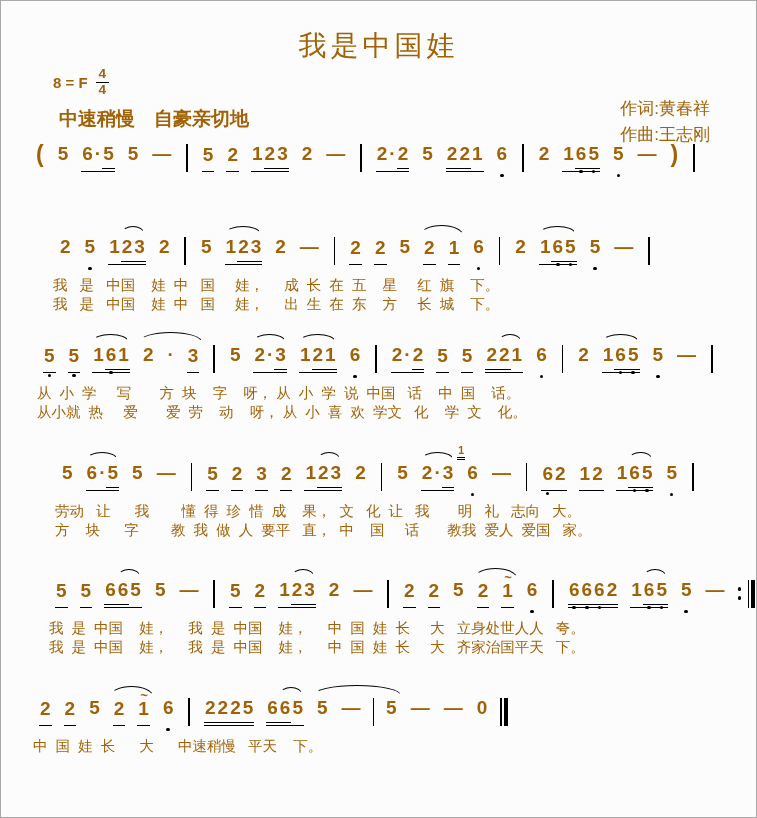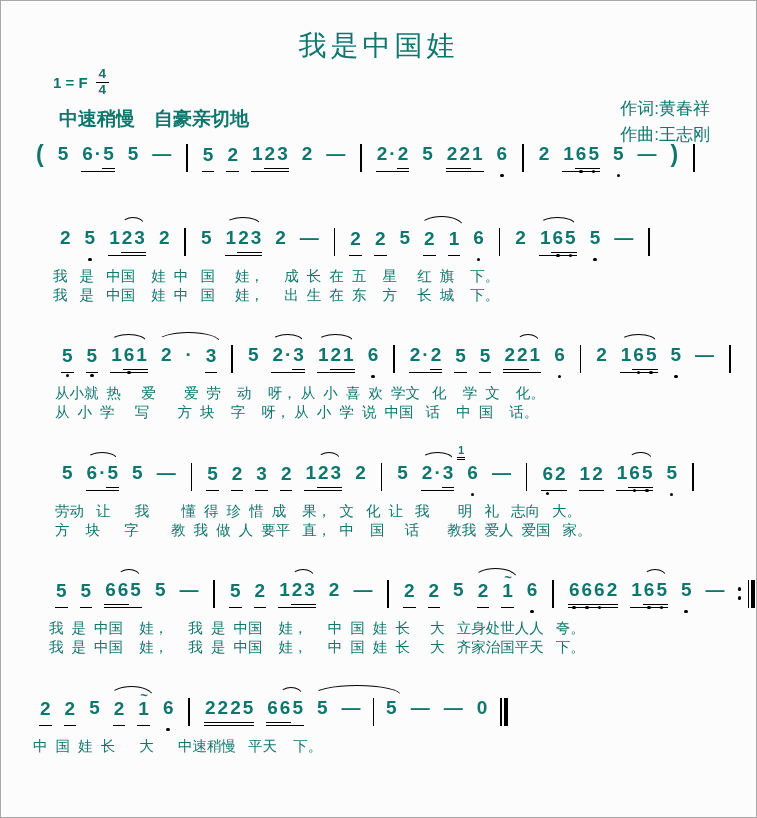--- a/index.html
+++ b/index.html
@@ -1,19 +1,19 @@
 <!DOCTYPE html>
 <html><head>
 <meta charset="utf-8">
 <style>
   html,body{margin:0;padding:0;background:#fff;}
   .page{
     position:relative;width:757px;height:818px;box-sizing:border-box;
     background:#fcfcfc;border:1px solid #a8a8a8;
-    font-family:"Liberation Sans",sans-serif;color:#0f766e;overflow:hidden;
+    font-family:"Liberation Sans",sans-serif;color:#a16207;overflow:hidden;
   }
   .title{
     position:absolute;top:26px;left:0;right:0;text-align:center;
     font-family:"Liberation Serif",serif;font-size:28px;letter-spacing:4px;font-weight:500;
   }
   .credits{position:absolute;top:63px;right:46px;font-size:17px;line-height:1.55;margin-top:32px;}
   .keysig{position:absolute;top:66px;left:52px;font-size:15px;font-weight:bold;display:flex;align-items:center;gap:8px;}
   .frac{display:inline-block;text-align:center;font-size:13.5px;line-height:1.1;font-weight:bold;}
   .frac .num{display:block;padding:0 3px;}
   .frac .den{display:block;border-top:1.5px solid #000;padding:0 3px;}
@@ -49,39 +49,39 @@
   .rdots::before,.rdots::after{
     content:'';position:absolute;left:0;width:3.5px;height:3.5px;border-radius:50%;background:#000;
   }
   .rdots::before{top:7px;}
   .rdots::after{top:16px;}
   .paren{font-size:23px;font-weight:bold;}
   .lyr{white-space:pre;font-size:14.5px;line-height:19px;font-family:"Liberation Sans",sans-serif;}
   .lyrblock{margin-top:11px;}
   
   .line1{top:140px;padding-left:28px;}
-  .line2{top:224px;padding-left:52px;}
-  .line3{top:341px;padding-left:54px;}
+  .line2{top:233px;padding-left:52px;}
+  .line3{top:341px;padding-left:36px;}
   .line4{top:459px;padding-left:54px;}
   .line5{top:576px;padding-left:48px;}
   .line6{top:694px;padding-left:32px;}
 </style>
 </head>
 <body>
 
 <div class="page">
   <div class="title">我是中国娃</div>
 
   <div class="credits">
     <div>作词:黄春祥</div>
     <div>作曲:王志刚</div>
   </div>
 
   <div class="keysig">
-    <span>1 = F</span>
+    <span>8 = F</span>
     <span class="frac">
       <span class="num">4</span>
       <span class="den">4</span>
     </span>
   </div>
 
   <div class="tempo">中速稍慢　自豪亲切地</div>
 
   <div id="score">
       <div class="line line1">
@@ -90,22 +90,22 @@
       <div class="line line2">
         <div class="music"><span class="tok"><span class="ch">2</span></span><span class="tok"><span class="ch dt">5</span></span><span class="tok"><span class="ch b1">1</span><span class="ch b2">2</span><span class="ch b2">3</span><span class="tarc" style="left: 36.3333%; width: 58.6667%;"></span></span><span class="tok"><span class="ch">2</span></span><span class="bar"></span><span class="tok"><span class="ch">5</span></span><span class="tok"><span class="ch b1">1</span><span class="ch b2">2</span><span class="ch b2">3</span><span class="tarc" style="left: 3%; width: 92%;"></span></span><span class="tok"><span class="ch">2</span></span><span class="tok"><span class="ch">—</span></span><span class="bar"></span><span class="tok"><span class="ch b1">2</span></span><span class="tok"><span class="ch b1">2</span></span><span class="tok"><span class="ch">5</span></span><span class="grp"><span class="tok"><span class="ch b1">2</span></span><span class="tok"><span class="ch b1">1</span></span><span class="garc"></span></span><span class="tok"><span class="ch dt">6</span></span><span class="bar"></span><span class="tok"><span class="ch">2</span></span><span class="tok"><span class="ch b1">1</span><span class="ch b2 dt">6</span><span class="ch b2 dt">5</span><span class="tarc" style="left: 3%; width: 92%;"></span></span><span class="tok"><span class="ch dt">5</span></span><span class="tok"><span class="ch">—</span></span><span class="bar"></span></div>
         <div class="lyrblock">
           <div class="lyr">我   是   中国    娃  中   国     娃，     成  长  在  五    星     红  旗    下。</div>
           <div class="lyr">我   是   中国    娃  中   国     娃，     出  生  在  东    方     长  城    下。</div>
         </div>
       </div>
       <div class="line line3">
         <div class="music"><span class="tok"><span class="ch b1 dt">5</span></span><span class="tok"><span class="ch b1 dt">5</span></span><span class="tok"><span class="ch b1">1</span><span class="ch b2 dt">6</span><span class="ch b2">1</span><span class="tarc" style="left: 3%; width: 92%;"></span></span><span class="grp"><span class="tok"><span class="ch">2</span></span><span class="tok"><span class="ch">·</span></span><span class="tok"><span class="ch b1">3</span></span><span class="garc"></span></span><span class="bar"></span><span class="tok"><span class="ch">5</span></span><span class="tok"><span class="ch b1">2</span><span class="ch b1">·</span><span class="ch b2">3</span><span class="tarc" style="left: 3%; width: 92%;"></span></span><span class="tok"><span class="ch b1">1</span><span class="ch b2">2</span><span class="ch b2">1</span><span class="tarc" style="left: 3%; width: 92%;"></span></span><span class="tok"><span class="ch dt">6</span></span><span class="bar"></span><span class="tok"><span class="ch b1">2</span><span class="ch b1">·</span><span class="ch b2">2</span></span><span class="tok"><span class="ch b1">5</span></span><span class="tok"><span class="ch b1">5</span></span><span class="tok"><span class="ch b2">2</span><span class="ch b2">2</span><span class="ch b1">1</span><span class="tarc" style="left: 36.3333%; width: 58.6667%;"></span></span><span class="tok"><span class="ch dt">6</span></span><span class="bar"></span><span class="tok"><span class="ch">2</span></span><span class="tok"><span class="ch b1">1</span><span class="ch b2 dt">6</span><span class="ch b2 dt">5</span><span class="tarc" style="left: 3%; width: 92%;"></span></span><span class="tok"><span class="ch dt">5</span></span><span class="tok"><span class="ch">—</span></span><span class="bar"></span></div>
         <div class="lyrblock">
+          <div class="lyr">从  小  学     写       方  块    字    呀， 从  小  学  说  中国   话    中  国    话。</div>
           <div class="lyr">从小就  热     爱       爱  劳    动    呀， 从  小  喜  欢  学文   化    学  文    化。</div>
-          <div class="lyr">从  小  学     写       方  块    字    呀， 从  小  学  说  中国   话    中  国    话。</div>
         </div>
       </div>
       <div class="line line4">
         <div class="music"><span class="tok"><span class="ch">5</span></span><span class="tok"><span class="ch b1">6</span><span class="ch b1">·</span><span class="ch b2">5</span><span class="tarc" style="left: 3%; width: 92%;"></span></span><span class="tok"><span class="ch">5</span></span><span class="tok"><span class="ch">—</span></span><span class="bar"></span><span class="tok"><span class="ch b1">5</span></span><span class="tok"><span class="ch b1">2</span></span><span class="tok"><span class="ch b1">3</span></span><span class="tok"><span class="ch b1">2</span></span><span class="tok"><span class="ch b1">1</span><span class="ch b2">2</span><span class="ch b2">3</span><span class="tarc" style="left: 36.3333%; width: 58.6667%;"></span></span><span class="tok"><span class="ch">2</span></span><span class="bar"></span><span class="tok"><span class="ch">5</span></span><span class="tok"><span class="ch b1">2</span><span class="ch b1">·</span><span class="ch b2">3</span><span class="tarc" style="left: 3%; width: 92%;"></span></span><span class="tok"><span class="ch dt">6</span><span class="grace">1</span></span><span class="tok"><span class="ch">—</span></span><span class="bar"></span><span class="tok"><span class="ch b1 dt">6</span><span class="ch b1">2</span></span><span class="tok"><span class="ch b1">1</span><span class="ch b1">2</span></span><span class="tok"><span class="ch b1">1</span><span class="ch b2 dt">6</span><span class="ch b2 dt">5</span><span class="tarc" style="left: 36.3333%; width: 58.6667%;"></span></span><span class="tok"><span class="ch dt">5</span></span><span class="bar"></span></div>
         <div class="lyrblock">
           <div class="lyr">劳动   让      我        懂  得  珍  惜  成    果，  文   化  让   我       明   礼   志向   大。</div>
           <div class="lyr">方    块      字        教  我  做  人  要平   直，  中    国     话       教我  爱人  爱国   家。</div>
         </div>
       </div>
       <div class="line line5">

